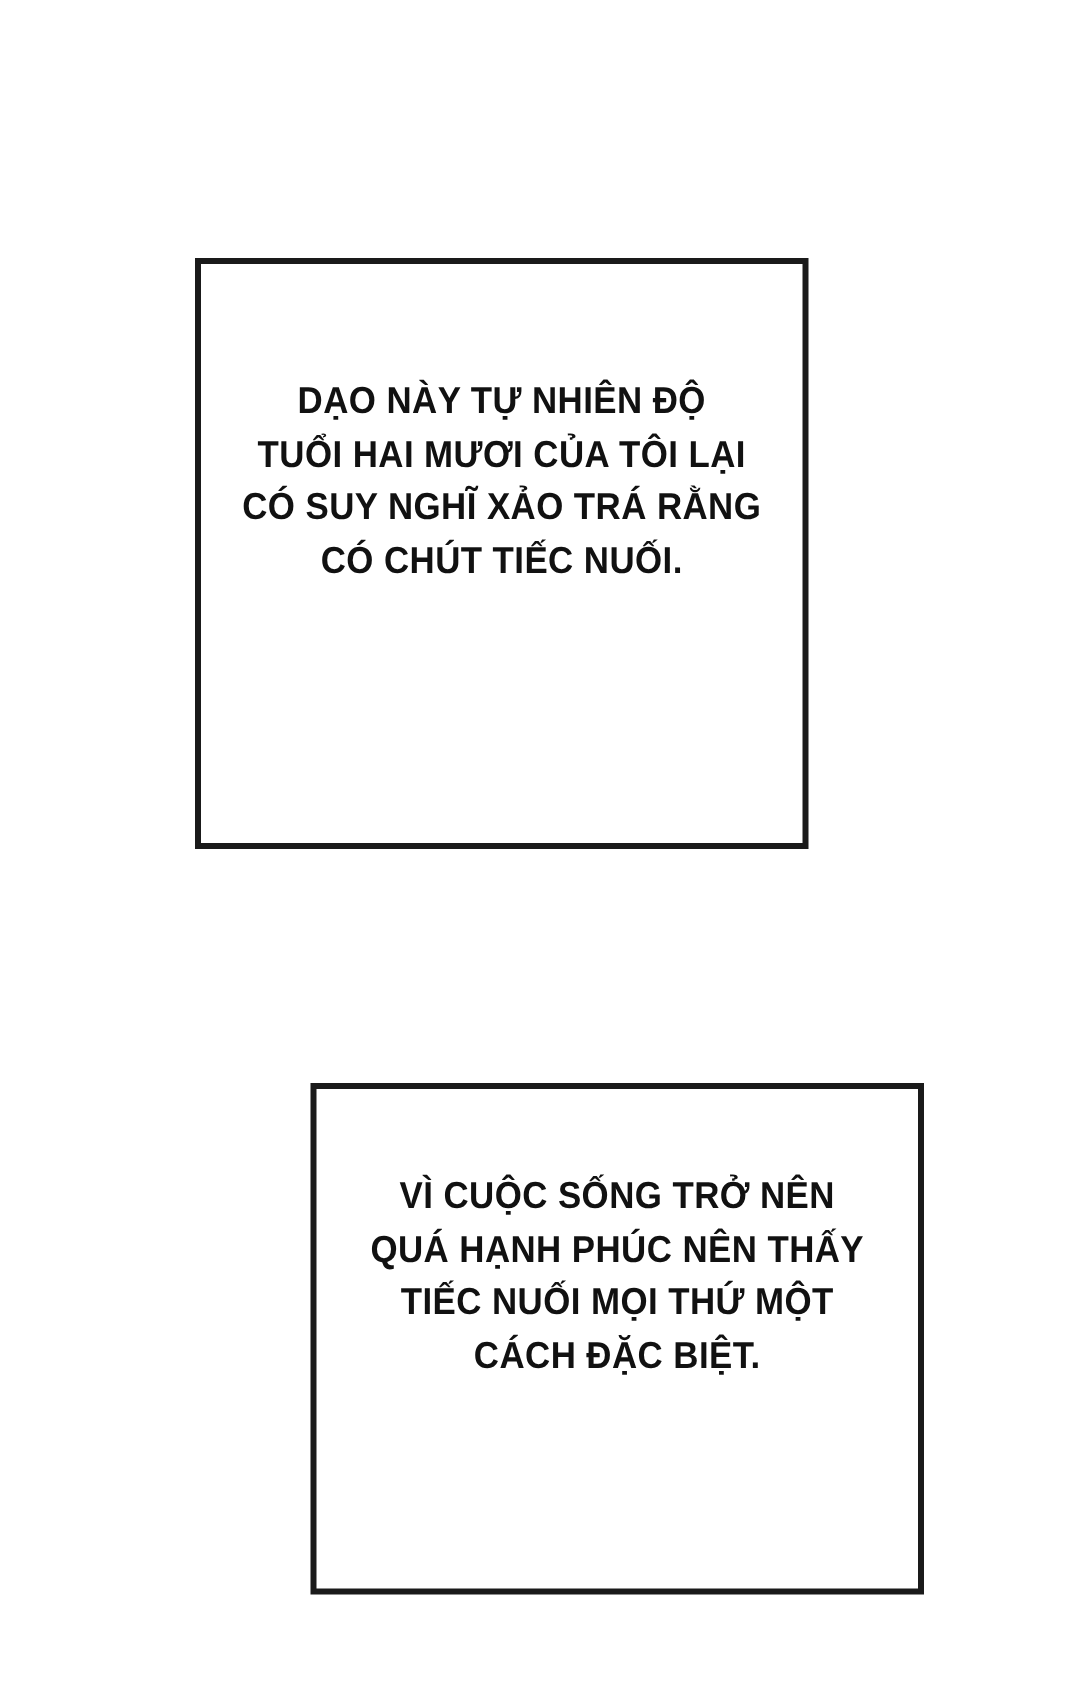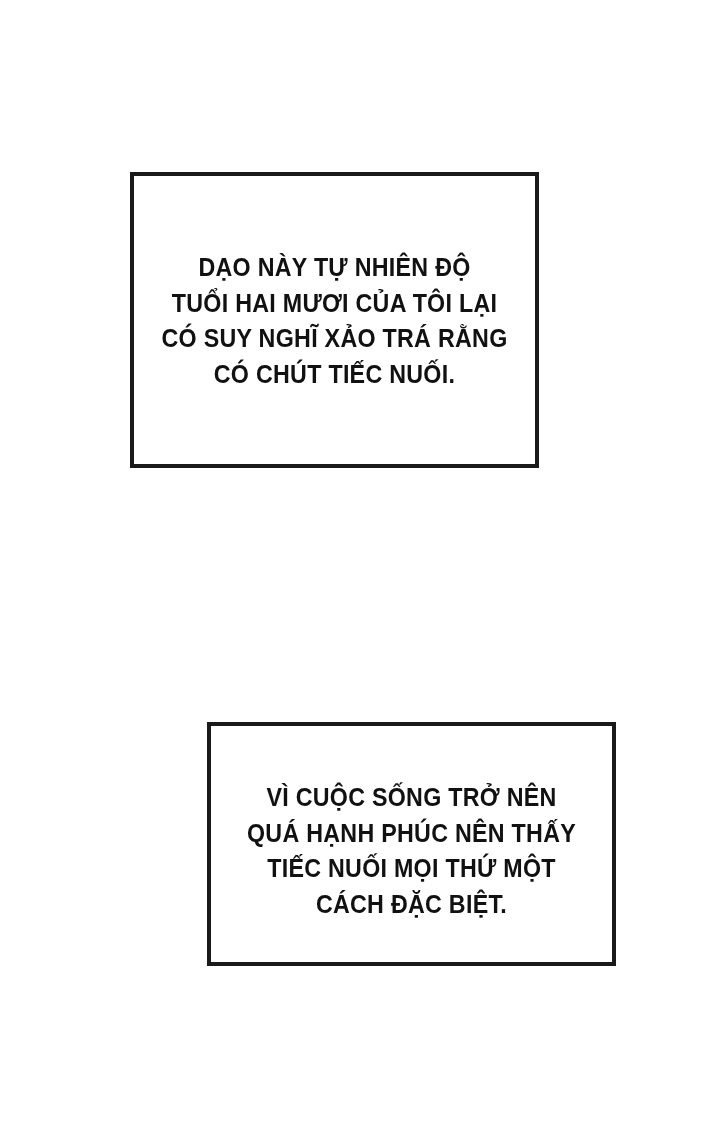--- a/index.html
+++ b/index.html
@@ -28,29 +28,29 @@
     position: absolute;
     background: #ffffff;
     border: 4px solid #1a1a1a;
     box-sizing: border-box;
   }
 
   .panel-1 {
     left: 130px;
     top: 172px;
     width: 409px;
-    height: 296px;
+    height: 394px;
     padding-left: 48px;
   }
 
   .panel-2 {
     left: 207px;
     top: 722px;
     width: 409px;
-    height: 244px;
+    height: 341px;
   }
 
   .caption {
     position: absolute;
     left: 0;
     right: 0;
     text-align: center;
     color: #111111;
     font-family: "Liberation Sans", sans-serif;
     font-weight: 700;

